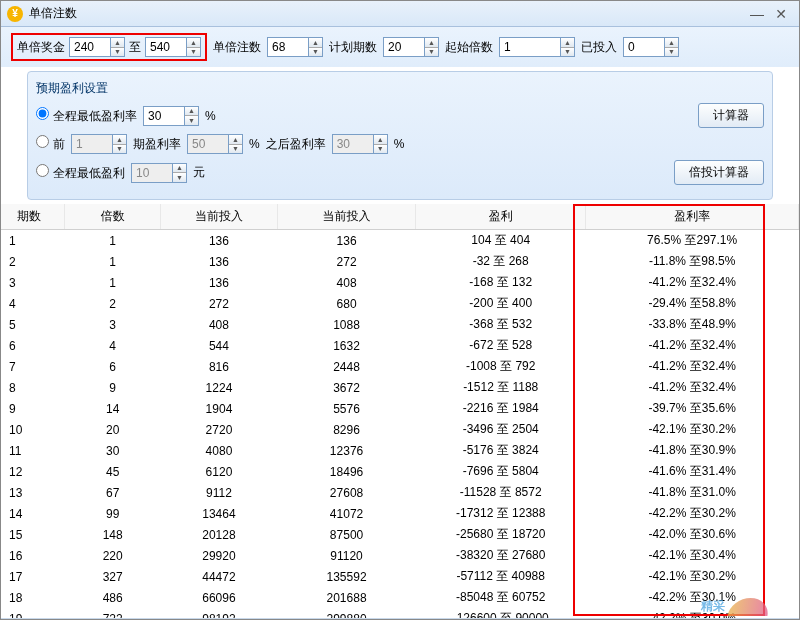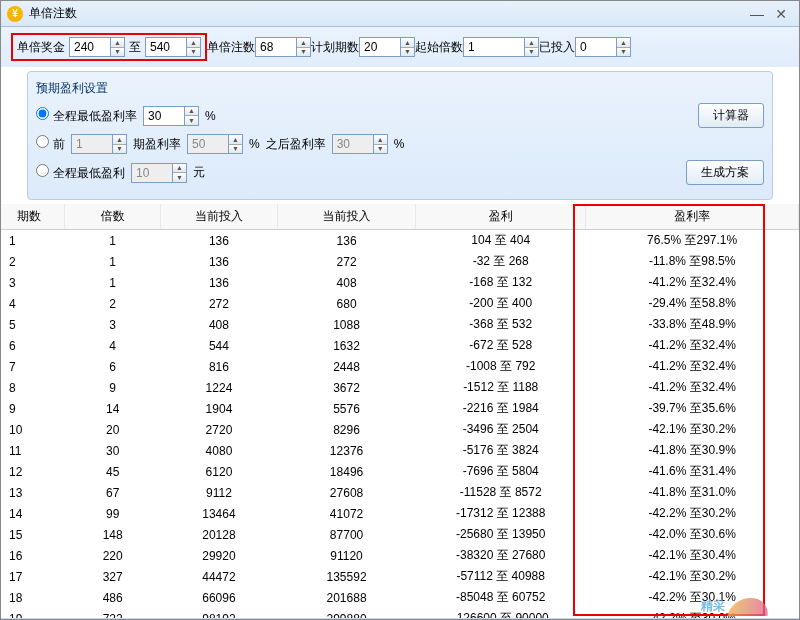--- a/index.html
+++ b/index.html
@@ -1,21 +1,21 @@
 <!DOCTYPE html>
 <html><head>
 <meta charset="utf-8">
 <style>
 * { box-sizing: border-box; margin: 0; padding: 0; font-family: 'Microsoft YaHei', SimSun, sans-serif; font-size: 12px; }
 body { background: #fff; width: 800px; height: 620px; overflow: hidden; border: 1px solid #888; }
 .titlebar { background: linear-gradient(#e8f1fb, #d9e8f8); height: 26px; display: flex; align-items: center; padding: 0 6px; border-bottom: 1px solid #a8c0dd; }
 .titlebar .icon { width: 16px; height: 16px; background: #f7b500; border-radius: 50%; margin-right: 6px; display: flex; align-items: center; justify-content: center; color: #fff; font-size: 10px; font-weight: bold; }
 .titlebar .spacer { flex: 1; }
 .titlebar .winbtn { width: 24px; height: 18px; display: flex; align-items: center; justify-content: center; color: #555; cursor: pointer; font-size: 14px; }
-.topform { background: linear-gradient(#eaf3fd, #e0edfb); padding: 6px 10px; display: flex; align-items: center; }
+.topform { background: linear-gradient(#eaf3fd, #e0edfb); padding: 6px 10px; display: flex; align-items: center; gap: 6px; }
 .topform .hl { border: 2px solid #e00; padding: 2px 4px; display: flex; align-items: center; gap: 4px; }
 .spin { display: inline-flex; border: 1px solid #7a9ec6; background: #fff; height: 20px; }
 .spin input { border: none; width: 40px; padding: 0 4px; outline: none; }
 .spin .arrows { display: flex; flex-direction: column; width: 14px; border-left: 1px solid #7a9ec6; }
 .spin .arrows span { flex: 1; display: flex; align-items: center; justify-content: center; font-size: 7px; color: #555; cursor: pointer; background: linear-gradient(#fff,#e0e8f0); }
 .spin .arrows span:first-child { border-bottom: 1px solid #aaa; }
 .panel { margin: 4px 26px; border: 1px solid #b8cde6; border-radius: 4px; background: linear-gradient(#eaf3fd, #dceafa); padding: 8px; }
 .panel .legend { color: #003366; margin-bottom: 6px; }
 .panel .row { display: flex; align-items: center; gap: 6px; margin-bottom: 6px; }
 .panel input[type=radio] { margin-right: 4px; }
@@ -141,21 +141,21 @@
   <div class="row">
     <label><input type="radio" name="opt" style=""><span>全程最低盈利</span></label>
     <span class="spin dis">
         <input value="10" style="">
         <span class="arrows">
           <span>▲</span>
           <span>▼</span>
         </span>
       </span>
     <span>元</span>
-    <button class="btn right">生成方案</button>
+    <button class="btn right">倍投计算器</button>
   </div>
 </div>
 
 <div class="table-wrap">
   <table>
     <thead>
         <tr id="hdr">
           <th style="width: 60px;">期数</th>
           <th class="col-c" style="width: 90px;">倍数</th>
           <th class="col-c" style="width: 110px;">当前投入</th>
@@ -274,22 +274,22 @@
           <td class="col-c">99</td>
           <td class="col-c">13464</td>
           <td class="col-c">41072</td>
           <td class="col-c">-17312 至 12388</td>
           <td class="col-c">-42.2% 至30.2%</td>
         </tr>
         <tr>
           <td>15</td>
           <td class="col-c">148</td>
           <td class="col-c">20128</td>
-          <td class="col-c">87700</td>
-          <td class="col-c">-25680 至 13950</td>
+          <td class="col-c">87500</td>
+          <td class="col-c">-25680 至 18720</td>
           <td class="col-c">-42.0% 至30.6%</td>
         </tr>
         <tr>
           <td>16</td>
           <td class="col-c">220</td>
           <td class="col-c">29920</td>
           <td class="col-c">91120</td>
           <td class="col-c">-38320 至 27680</td>
           <td class="col-c">-42.1% 至30.4%</td>
         </tr>

